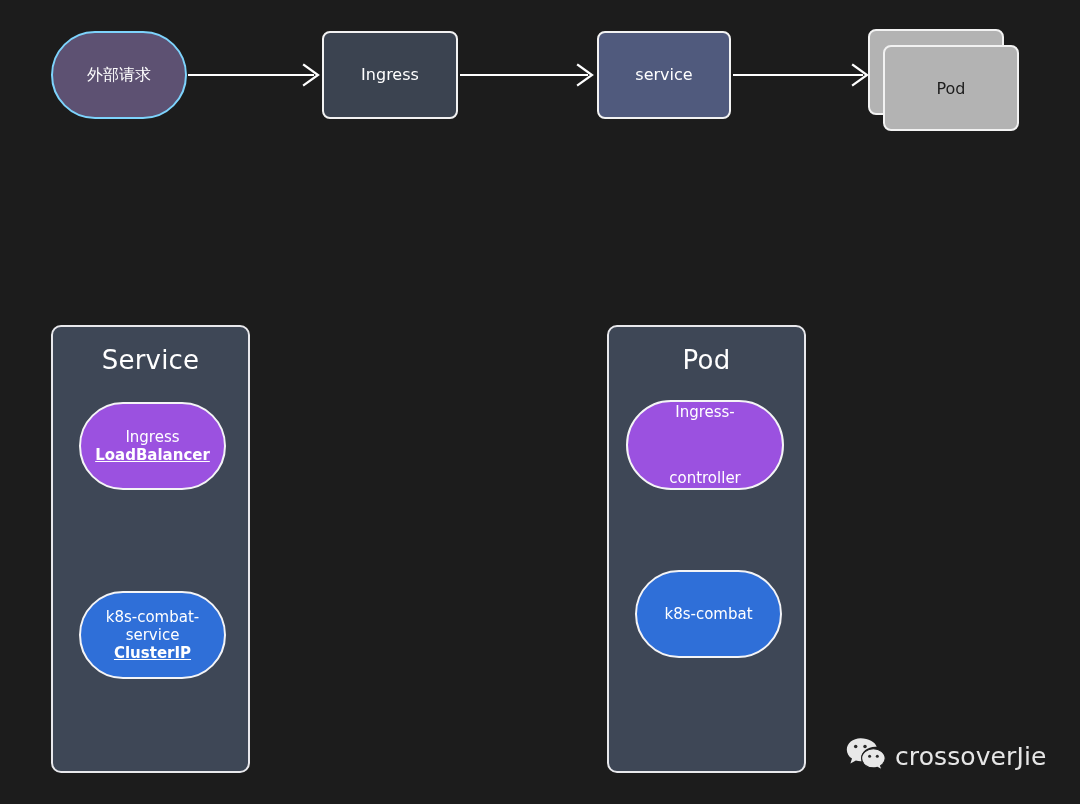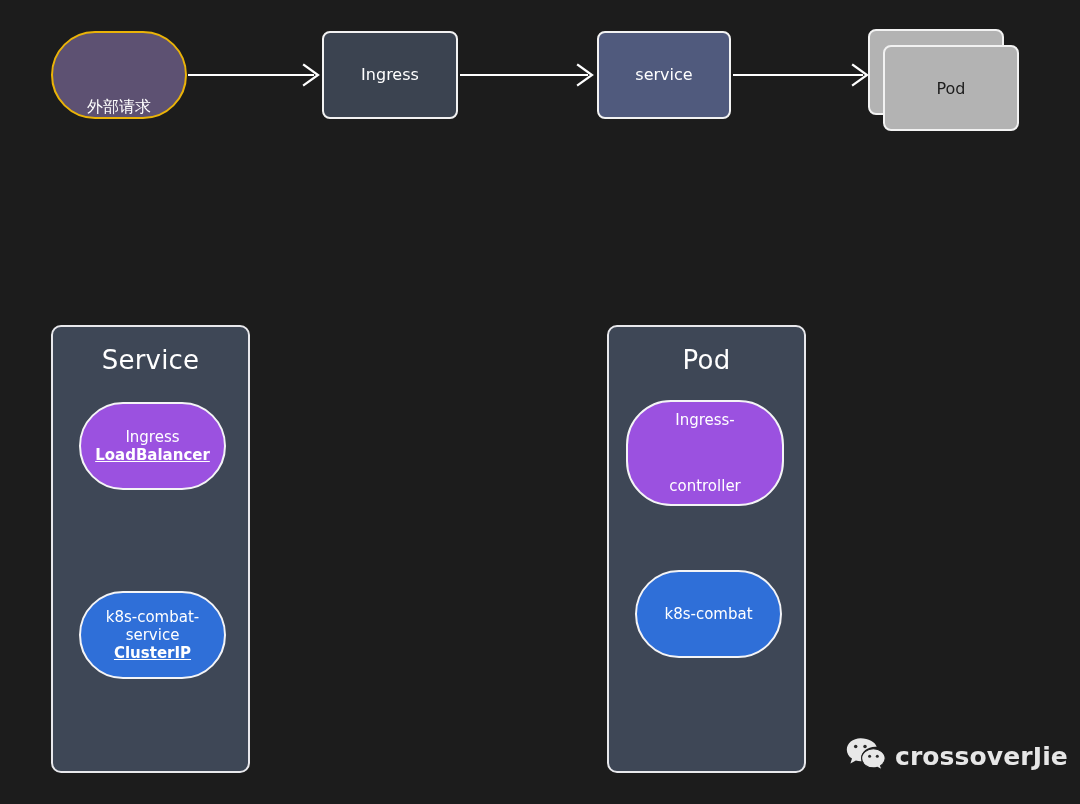--- a/index.html
+++ b/index.html
@@ -31,24 +31,23 @@
     justify-content: center;
     text-align: center;
     color: #ffffff;
     line-height: 1.22;
   }
 
   
   .ellipse-ext {
     left: 51px; top: 31px; width: 136px; height: 88px;
     background: #5d5172;
-    border: 2px solid #eab308;
-    border-radius: 44px / 44px;
-    font-size: 16px;
-    justify-content: flex-end;
+    border: 2px solid #7dd3fc;
+    border-radius: 44px / 44px;
+    font-size: 16px;
   }
 
   .box-ingress {
     left: 322px; top: 31px; width: 136px; height: 88px;
     background: #3b4350;
     border: 2px solid #f2f2f2;
     border-radius: 8px;
     font-size: 16px;
   }
 
@@ -147,21 +146,21 @@
     border-radius: 44px / 44px;
     font-size: 15px;
   }
   .pill-clusterip {
     left: 26px; top: 244px; width: 147px; height: 88px;
     border-radius: 44px / 44px;
     font-size: 15px;
     margin-top: 20px;
   }
   .pill-ingctl {
-    left: 17px; top: 73px; width: 158px; height: 106px;
+    left: 17px; top: 73px; width: 158px; height: 90px;
     border-radius: 45px / 45px;
     font-size: 15px;
     gap: 48px;
   }
   .pill-combat {
     left: 26px; top: 243px; width: 147px; height: 88px;
     border-radius: 44px / 44px;
     font-size: 15px;
     justify-content: center;
   }
@@ -173,21 +172,21 @@
   .watermark {
     position: absolute;
     left: 846px; top: 737px;
     display: flex;
     align-items: center;
     gap: 9px;
   }
   .watermark-text {
     color: #e6e6e6;
     font-size: 25px;
-    font-weight: 700;
+    font-weight: 400;
     letter-spacing: 0.1px;
   }
 </style>
 </head>
 <body>
 
 <div id="canvas">
 
   <div class="node ellipse-ext">
     <span>外部请求</span>

